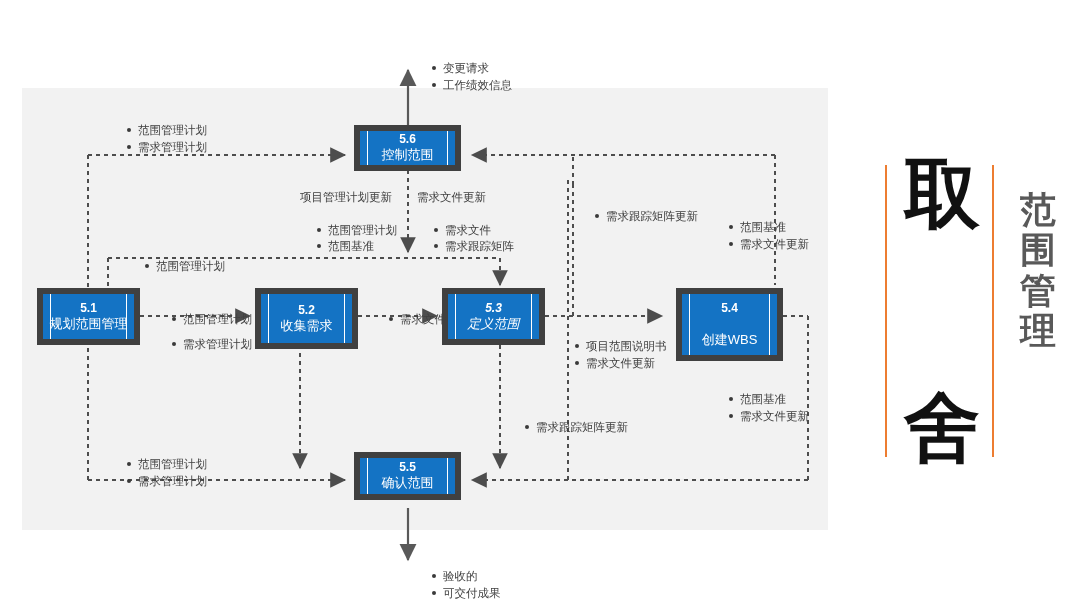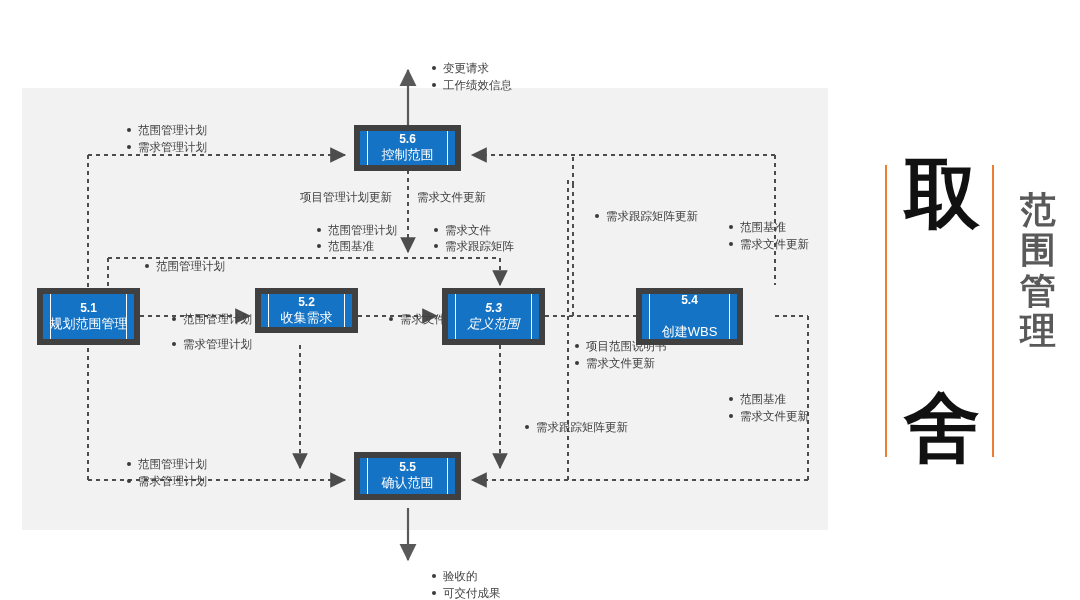--- a/index.html
+++ b/index.html
@@ -162,33 +162,33 @@
       <path d="M88,300 L88,316"></path>
     </g>
   </svg>
 
   <div class="proc-box" style="left:37px; top:288px; width:103px; height:57px;">
     <span class="inner"></span>
     <span class="proc-num">5.1</span>
     <span class="proc-name">规划范围管理</span>
   </div>
 
-  <div class="proc-box" style="left:255px; top:288px; width:103px; height:45px;">
+  <div class="proc-box" style="left:255px; top:288px; width:103px; height:61px;">
     <span class="inner"></span>
     <span class="proc-num">5.2</span>
     <span class="proc-name">收集需求</span>
   </div>
 
   <div class="proc-box" style="left:442px; top:288px; width:103px; height:57px;font-style:italic;">
     <span class="inner"></span>
     <span class="proc-num">5.3</span>
     <span class="proc-name">定义范围</span>
   </div>
 
-  <div class="proc-box" style="left:636px; top:288px; width:107px; height:57px;gap:16px;">
+  <div class="proc-box" style="left:676px; top:288px; width:107px; height:73px;gap:16px;">
     <span class="inner"></span>
     <span class="proc-num">5.4</span>
     <span class="proc-name">创建WBS</span>
   </div>
 
   <div class="proc-box" style="left:354px; top:452px; width:107px; height:48px;">
     <span class="inner"></span>
     <span class="proc-num">5.5</span>
     <span class="proc-name">确认范围</span>
   </div>

